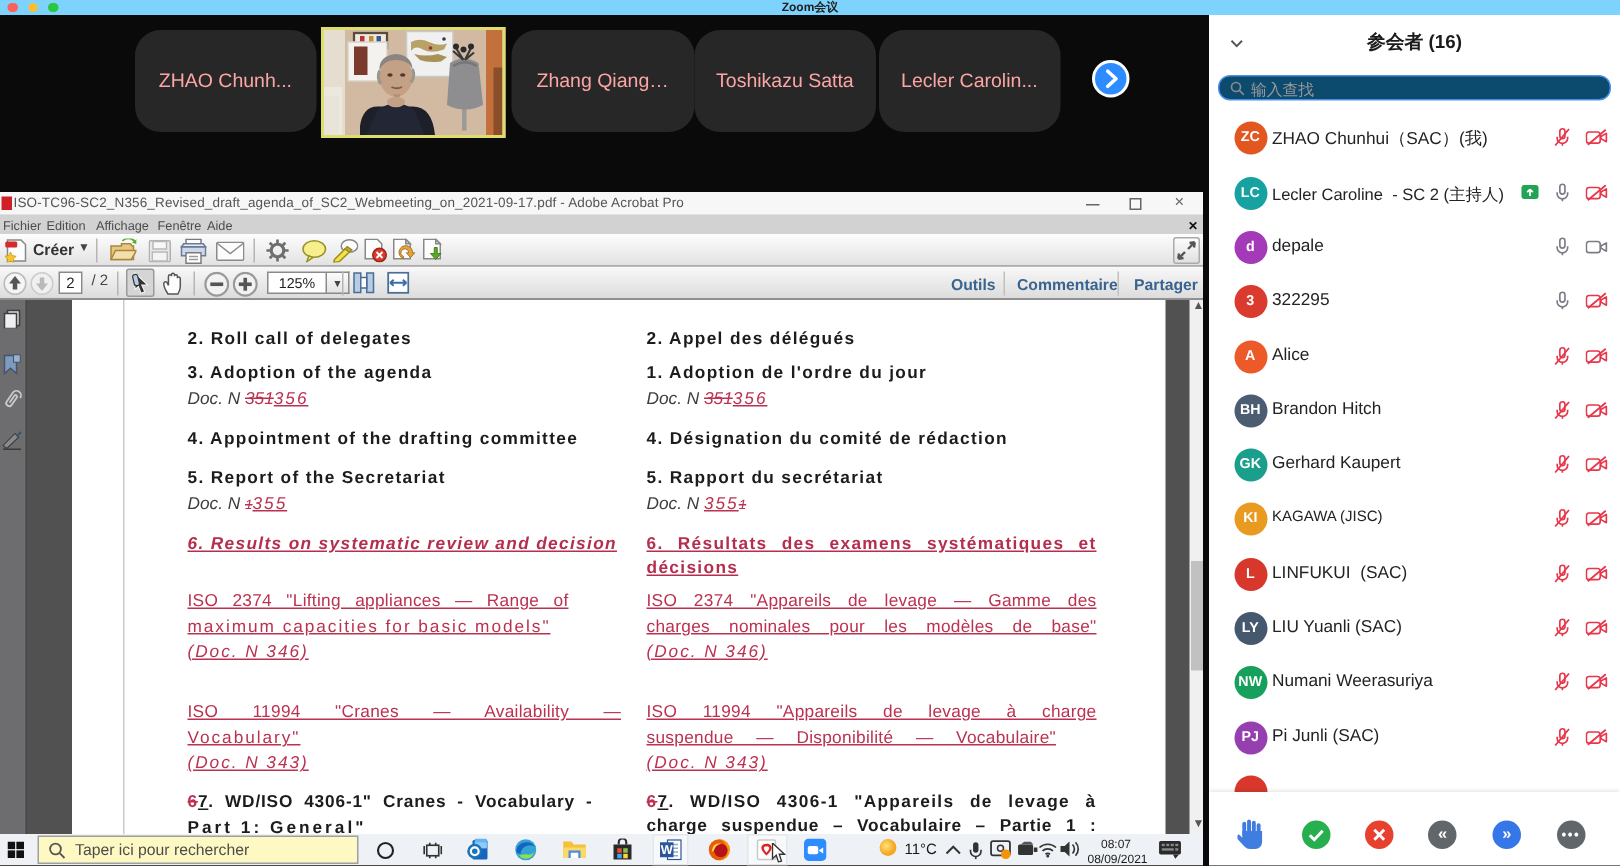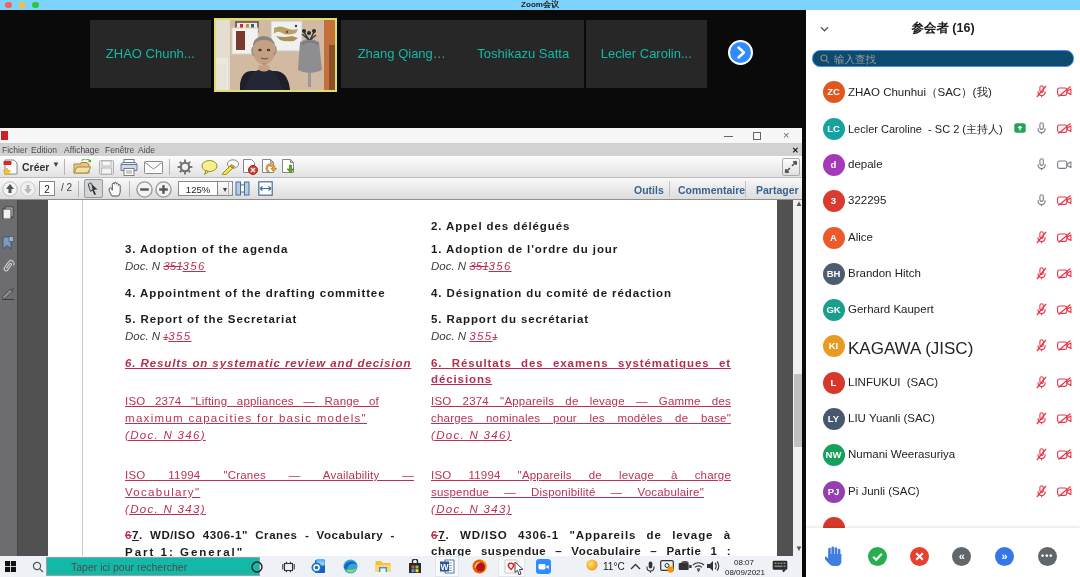--- a/index.html
+++ b/index.html
@@ -7,21 +7,21 @@
   .abs { position:absolute; }
   #stage { position:relative; width:1080px; height:577px; background:#0a0a0a; }
 
   
   #macbar { left:0; top:0; width:1080px; height:10px; background:#7dd3fc; }
   .tl { position:absolute; top:1.5px; width:6.5px; height:6.5px; border-radius:50%; }
   #mactitle { position:absolute; left:0; right:0; top:0; height:10px; text-align:center; font-size:8px; line-height:10px; color:#222; font-weight:bold;}
 
   
   #strip { left:0; top:10px; width:806px; height:118px; background:#0a0a0a; }
-  .vtile { position:absolute; top:9.5px; height:68.5px; width:121.5px; background:#272727; color:#14b8a6; font-size:13px; display:flex; align-items:center; justify-content:center; }
+  .vtile { position:absolute; top:9.5px; height:68.5px; width:121.5px; background:#272727; color:#fca5a5; font-size:13px; display:flex; align-items:center; justify-content:center;border-radius:17px; }
   #cam { position:absolute; left:214px; top:7.5px; width:123px; height:74px; border:2px solid #dede6e; background:#d6bda4; overflow:hidden; }
 
   
   #acro { left:0; top:127.5px; width:803px; height:428.5px; background:#515151; }
   #a-title { position:absolute; left:0; top:0; width:803px; height:16.5px; background:#f7f7f7; border-bottom:1px solid #d0d0d0;}
   #a-title .txt { position:absolute; left:9px; top:2px; font-size:9px; color:#555; letter-spacing:0.1px; }
   #a-menu { position:absolute; left:0; top:16.5px; width:803px; height:12px; background:#d2d2d2; font-size:8.5px; color:#4c4c4c; }
   #a-menu span { position:absolute; top:0.5px; }
   #a-tb1 { position:absolute; left:0; top:28.5px; width:803px; height:22px; background:linear-gradient(#fdfdfd,#e2e2e2); border-bottom:1px solid #bcbcbc; }
   #a-tb2 { position:absolute; left:0; top:50.5px; width:803px; height:22px; background:linear-gradient(#f8f8f8,#dcdcdc); border-bottom:1px solid #8e8e8e; }
@@ -37,21 +37,21 @@
   .pdf { position:absolute; font-family:"Liberation Sans", sans-serif; line-height:17.5px; }
   .pdf b { font-weight:bold; color:#1c1c1c; letter-spacing:0.9px; }
   .red { color:#bb3150; }
   .redu { color:#bb3150; text-decoration:underline; letter-spacing:1.3px; }
   .reds { color:#bb3150; text-decoration:line-through; }
   .docn { font-style:italic; color:#3d3d3d; }
   .jfull { text-align:justify; text-align-last:justify; letter-spacing:0.2px !important; }
 
   
   #taskbar { left:0; top:556px; width:802px; height:21px; background:#eef1f5; }
-  #tsearch { position:absolute; left:25px; top:1px; width:214px; height:19px; background:#14b8a6; border:1px solid #9aa0a6; font-size:10.5px; color:#4c4c4c;margin-left:21px; }
+  #tsearch { position:absolute; left:25px; top:1px; width:214px; height:19px; background:#fef9c3; border:1px solid #9aa0a6; font-size:10.5px; color:#4c4c4c; }
 
   
   #panel { left:806px; top:10px; width:274px; height:567px; background:#fff; }
   #phead { position:absolute; left:0; top:10px; width:274px; height:20px; text-align:center; font-size:12.5px; font-weight:bold; color:#1b1b1b; }
   #psearch { position:absolute; left:6px; top:40px; width:262px; height:17px; border:1.5px solid #4a8fe8; border-radius:8px; background:#0c4a6e; }
   .prow { position:absolute; left:0; width:274px; height:36px; }
   .pav { position:absolute; left:16.5px; top:7px; width:22px; height:22px; border-radius:50%; color:#fff; font-size:9.5px; font-weight:bold; text-align:center; line-height:22px; }
   .pname { position:absolute; left:42px; top:11px; font-size:11.5px; color:#232323; }
   .picons { position:absolute; right:8px; top:11px; }
   #pfoot { position:absolute; left:0; top:518px; width:274px; height:49px; background:#fff; box-shadow:0 -1px 3px rgba(0,0,0,0.12); }
@@ -116,20 +116,21 @@
     <div class="vtile" style="left:462.5px;">Toshikazu Satta</div>
     <div class="vtile" style="left:585.5px;">Lecler Carolin...</div>
     <div style="position:absolute; left:727.5px; top:30px; width:25px; height:25px; border-radius:50%; background:#2d8cff; border:2px solid #fff;"><svg width="21" height="21" viewBox="0 0 21 21">
           <path d="M8.5 5.5 L14 10.5 L8.5 15.5" fill="none" stroke="#fff" stroke-width="2.4" stroke-linecap="round" stroke-linejoin="round"></path>
         </svg></div>
   </div>
 
   <div class="abs" id="acro">
     <div id="a-title">
       <div style="position:absolute; left:1px; top:3px; width:7px; height:9px; background:#cf2027;"></div>
+      <div class="txt">ISO-TC96-SC2_N356_Revised_draft_agenda_of_SC2_Webmeeting_on_2021-09-17.pdf - Adobe Acrobat Pro</div>
       <div style="position:absolute; left:724px; top:8px; width:9px; height:1.2px; background:#666;"></div>
       <div style="position:absolute; left:753px; top:4px; width:8px; height:8px; border:1.2px solid #666;"></div>
       <div style="position:absolute; left:783px; top:1px; font-size:11px; color:#666;">×</div>
     </div>
     <div id="a-menu">
       <span style="left:2px;">Fichier</span>
       <span style="left:31px;">Edition</span>
       <span style="left:64px;">Affichage</span>
       <span style="left:105px;">Fenêtre</span>
       <span style="left:138px;">Aide</span>
@@ -260,20 +261,21 @@
       <span class="abs" style="left:634px; top:5.5px; font-size:10.5px; font-weight:bold; color:#3a648f;">Outils</span>
       <div class="vsep" style="left:669px; background:#c0c0c0;"></div>
       <span class="abs" style="left:678px; top:5.5px; font-size:10.5px; font-weight:bold; color:#3a648f;">Commentaire</span>
       <div class="vsep" style="left:745px; background:#c0c0c0;"></div>
       <span class="abs" style="left:756px; top:5.5px; font-size:10.5px; font-weight:bold; color:#3a648f;">Partager</span>
     </div>
     <div id="a-doc">
       <div id="page">
         <div id="vline"></div>
 
+        <div class="pdf" style="left:77px; top:17.8px; font-size:11.5px;"><b>2. Roll call of delegates</b></div>
         <div class="pdf" style="left:77px; top:41.3px; font-size:11.5px; line-height:16.5px;"><b>3. Adoption of the agenda</b><br><span class="docn">Doc. N <span class="reds">351</span><span class="redu">356</span></span></div>
         <div class="pdf" style="left:77px; top:84.5px; font-size:11.5px;"><b>4. Appointment of the drafting committee</b></div>
         <div class="pdf" style="left:77px; top:111.2px; font-size:11.5px; line-height:16.5px;"><b>5. Report of the Secretariat</b><br><span class="docn">Doc. N <span class="reds" style="font-size:9px;">1</span><span class="redu">355</span></span></div>
         <div class="pdf" style="left:77px; top:154.8px; font-size:11.5px;"><b class="red" style="color:#b52e4e; text-decoration:underline;font-style:italic;">6. Results on systematic review and decision</b></div>
         <div class="pdf redu jfull" style="left:77px; top:192.5px; width:254px; font-size:11.5px; line-height:17px;">ISO 2374 "Lifting appliances — Range of</div>
         <div class="pdf redu" style="left:77px; top:209.5px; width:254px; font-size:11.5px; line-height:17px;">maximum capacities for basic models"</div>
         <div class="pdf redu docn" style="left:77px; top:226.5px; font-size:11.5px; line-height:17px; color:#bb3150;">(Doc. N 346)</div>
         <div class="pdf redu jfull" style="left:77px; top:267px; width:289px; font-size:11.5px; line-height:17.2px;">ISO 11994 "Cranes — Availability —</div>
         <div class="pdf redu" style="left:77px; top:284.2px; font-size:11.5px; line-height:17.2px;">Vocabulary"</div>
         <div class="pdf redu docn" style="left:77px; top:301.4px; font-size:11.5px; line-height:17.2px; color:#bb3150;">(Doc. N 343)</div>
@@ -617,21 +619,21 @@
             <svg width="15" height="13" viewBox="0 0 15 13" style="position:absolute;">
               <rect x="0.6" y="3" width="9.2" height="7.4" rx="1.8" fill="none" stroke="#e8364a" stroke-width="1.1"></rect>
               <path d="M10.3 6 L13.9 3.9 V9.5 L10.3 7.4 Z" fill="none" stroke="#e8364a" stroke-width="1.1" stroke-linejoin="round"></path>
               <line x1="1.5" y1="11.5" x2="13.5" y2="1.5" stroke="#e8364a" stroke-width="1.2"></line>
             </svg>
           </span>
         </div>
     </div>
     <div class="prow" style="top:318.4px;">
       <div class="pav" style="background:#e89a21;">KI</div>
-      <div class="pname" style="font-size:17px;">KAGAWA (JISC)</div>
+      <div class="pname" style="font-size:10px;">KAGAWA (JISC)</div>
       <div class="picons" style="right:21px;">
           <span style="position:absolute; left:-24px; top:0;">
             <svg width="13" height="13" viewBox="0 0 13 13" style="position:absolute;">
               <rect x="4.9" y="0.8" width="3.4" height="6.6" rx="1.7" fill="none" stroke="#e8364a" stroke-width="1.1"></rect>
               <path d="M3.1 6.2 v0.9 a3.5 3.5 0 0 0 7 0 v-0.9" fill="none" stroke="#e8364a" stroke-width="1.1"></path>
               <line x1="6.6" y1="10.6" x2="6.6" y2="12.2" stroke="#e8364a" stroke-width="1.1"></line>
               <line x1="1.8" y1="12" x2="11" y2="1" stroke="#e8364a" stroke-width="1.2"></line>
             </svg>
           </span>
           <span style="position:absolute; left:-2px; top:0;">

